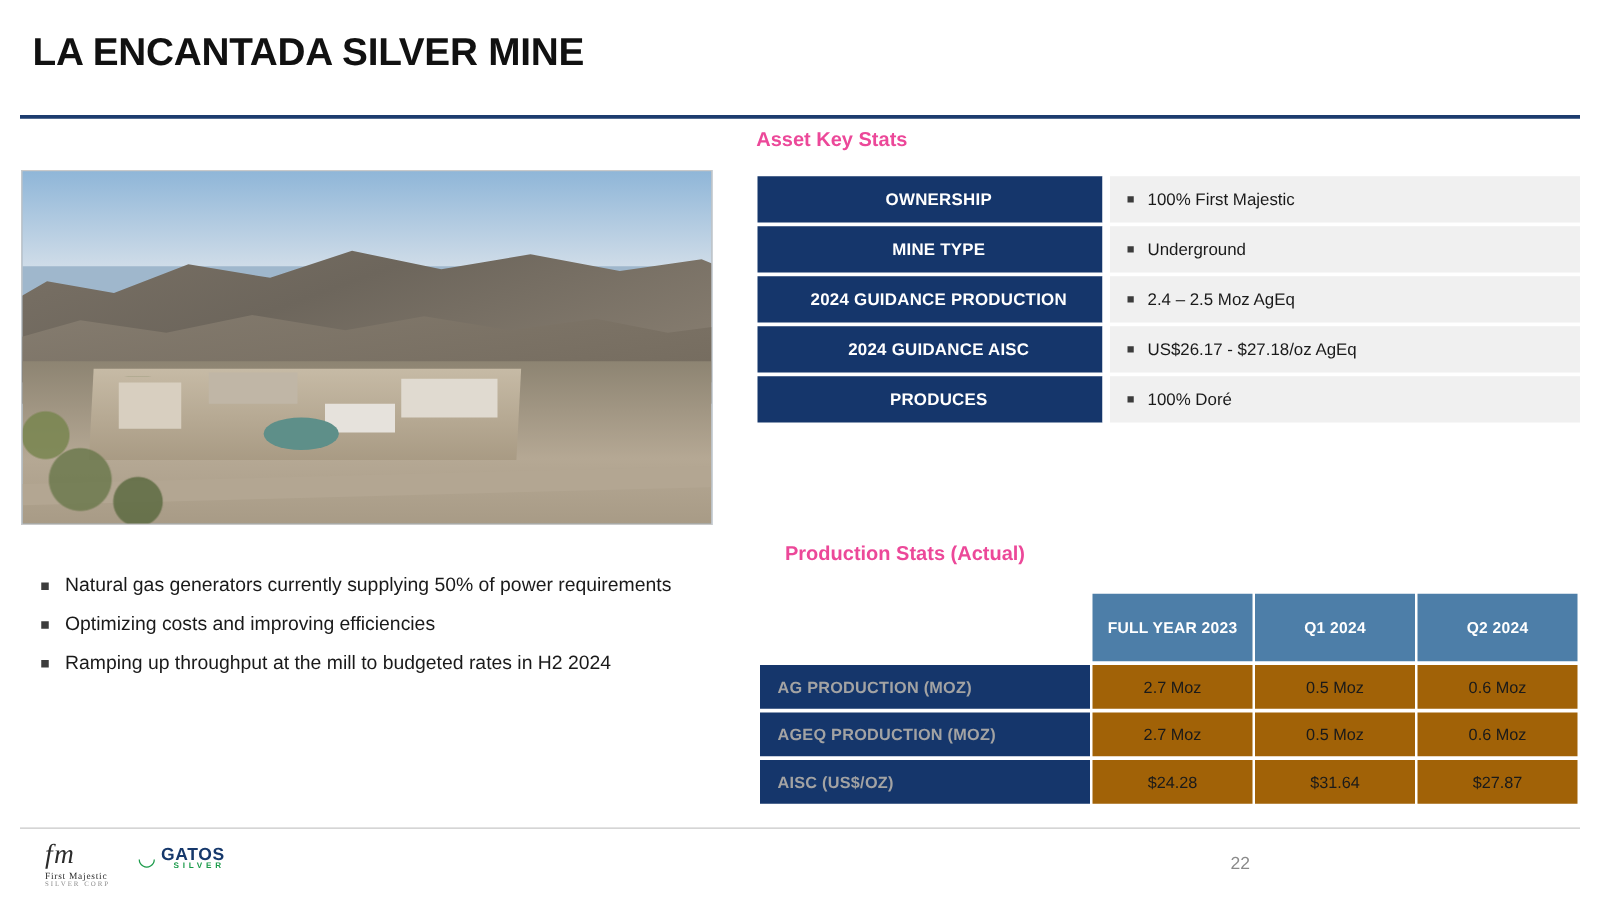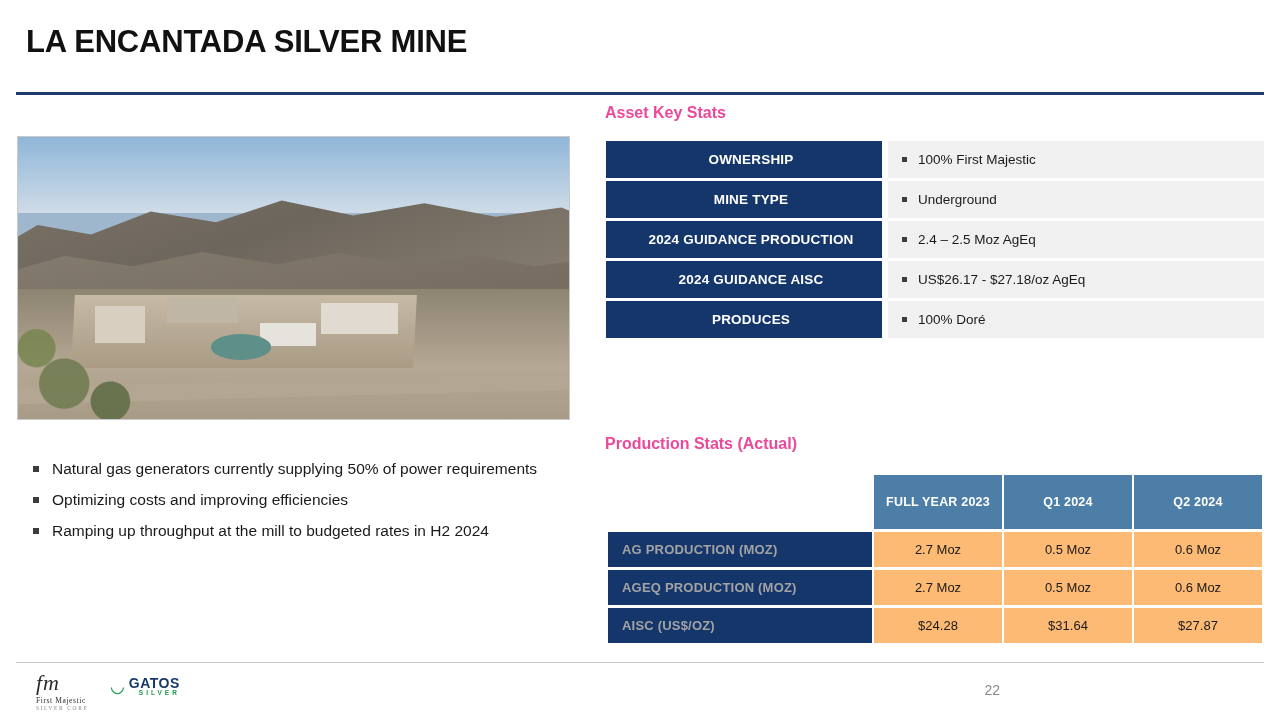--- a/index.html
+++ b/index.html
@@ -128,21 +128,21 @@
   }
 
   
   .section-head {
     position: absolute;
     font-size: 16px;
     font-weight: bold;
     color: #ec4899;
   }
   #asset-head { left: 605px; top: 104px; }
-  #prod-head  { left: 605px; top: 435px; }
+  #prod-head  { left: 628px; top: 435px; }
 
   .kv-table {
     position: absolute;
     left: 606px;
     top: 138px;
     width: 658px;
     border-collapse: separate;
     border-spacing: 0 3px;
     font-size: 13.5px;
   }
@@ -206,21 +206,21 @@
   }
   .prod-table td.rowhead {
     background: #15366b;
     color: #a3a3a3;
     font-weight: bold;
     font-size: 13px;
     padding: 10px 0 10px 14px;
     letter-spacing: .2px;
   }
   .prod-table td.cell {
-    background: #fdba74;
+    background: #a16207;
     color: #1a1a1a;
     text-align: center;
     padding: 10px 0;
   }
 
   
   .footer-rule {
     position: absolute;
     left: 16px;
     top: 662px;

